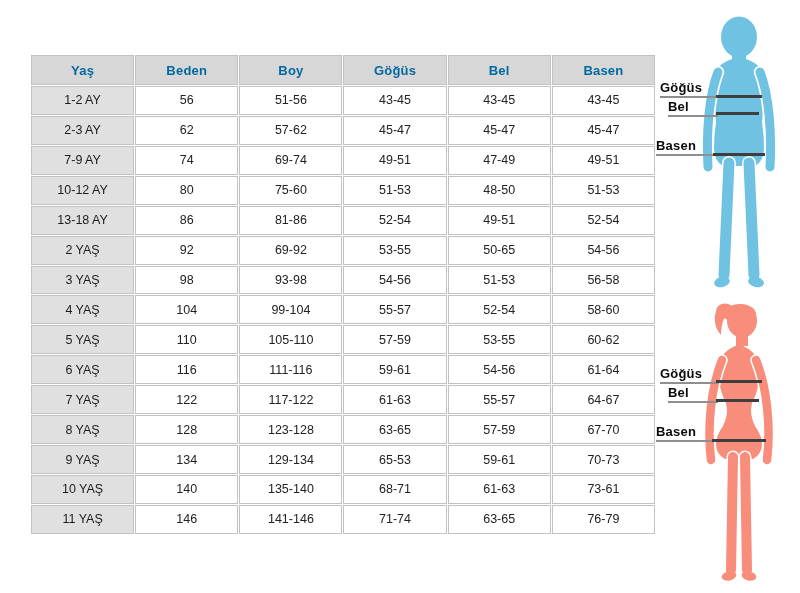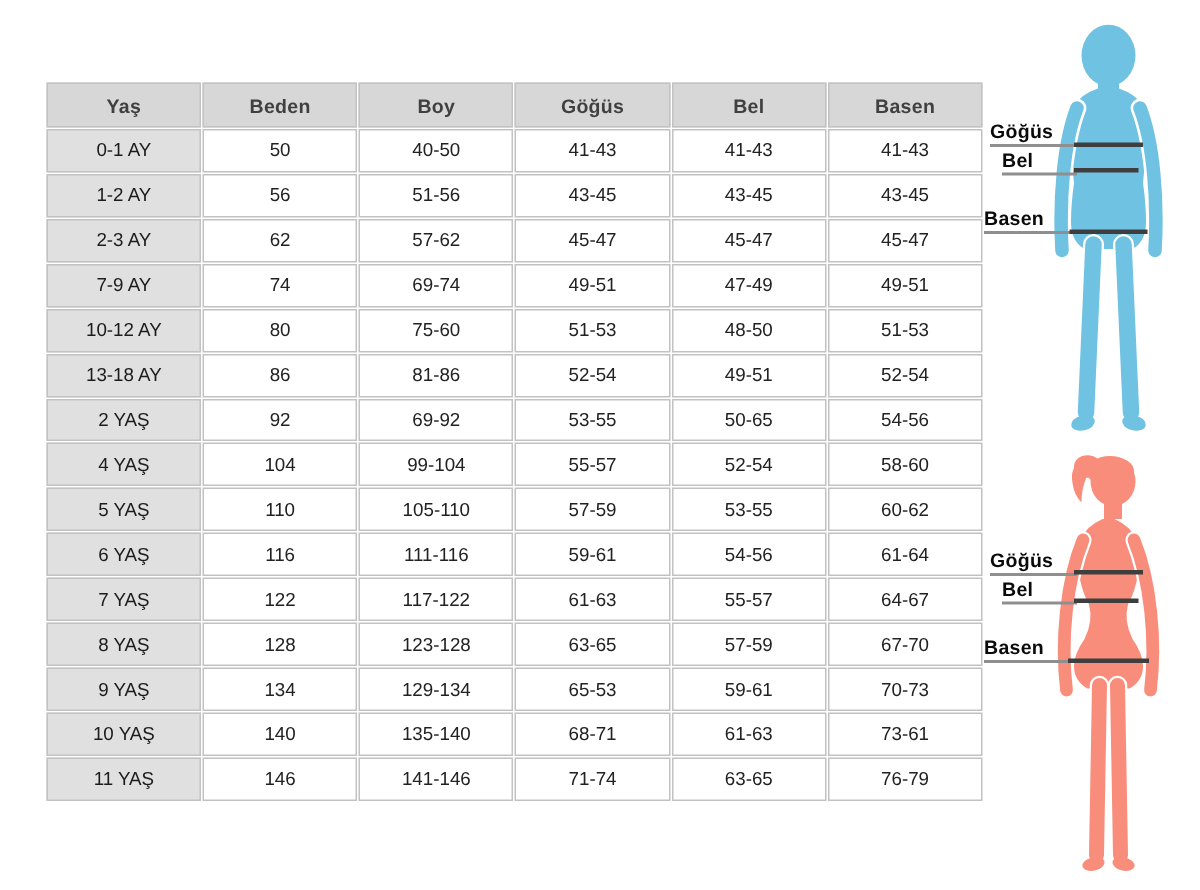--- a/index.html
+++ b/index.html
@@ -15,21 +15,21 @@
     border-collapse:separate; border-spacing:1px;
     width:626px; height:481px; table-layout:fixed;
     background:#ffffff;
   }
   table.size-table th, table.size-table td {
     border:1px solid #c2c2c2;
     text-align:center; vertical-align:middle;
     padding:0; overflow:hidden; white-space:nowrap;
   }
   table.size-table th {
-    background:#d7d7d7; color:#404040;
+    background:#d7d7d7; color:#0369a1;
     font-size:13px; font-weight:bold; letter-spacing:0.2px;
     height:28px;
   }
   table.size-table td {
     background:#ffffff; color:#222;
     font-size:12.5px;
   }
   table.size-table td.rowhead { background:#e0e0e0; color:#1c1c1c; }
 
   
@@ -74,28 +74,20 @@
           <th>Yaş</th>
           <th>Beden</th>
           <th>Boy</th>
           <th>Göğüs</th>
           <th>Bel</th>
           <th>Basen</th>
         </tr>
       </thead>
       <tbody>
           <tr>
-            <td class="rowhead">0-1 AY</td>
-            <td>50</td>
-            <td>40-50</td>
-            <td>41-43</td>
-            <td>41-43</td>
-            <td>41-43</td>
-          </tr>
-          <tr>
             <td class="rowhead">1-2 AY</td>
             <td>56</td>
             <td>51-56</td>
             <td>43-45</td>
             <td>43-45</td>
             <td>43-45</td>
           </tr>
           <tr>
             <td class="rowhead">2-3 AY</td>
             <td>62</td>
@@ -128,20 +120,28 @@
             <td>49-51</td>
             <td>52-54</td>
           </tr>
           <tr>
             <td class="rowhead">2 YAŞ</td>
             <td>92</td>
             <td>69-92</td>
             <td>53-55</td>
             <td>50-65</td>
             <td>54-56</td>
+          </tr>
+          <tr>
+            <td class="rowhead">3 YAŞ</td>
+            <td>98</td>
+            <td>93-98</td>
+            <td>54-56</td>
+            <td>51-53</td>
+            <td>56-58</td>
           </tr>
           <tr>
             <td class="rowhead">4 YAŞ</td>
             <td>104</td>
             <td>99-104</td>
             <td>55-57</td>
             <td>52-54</td>
             <td>58-60</td>
           </tr>
           <tr>

